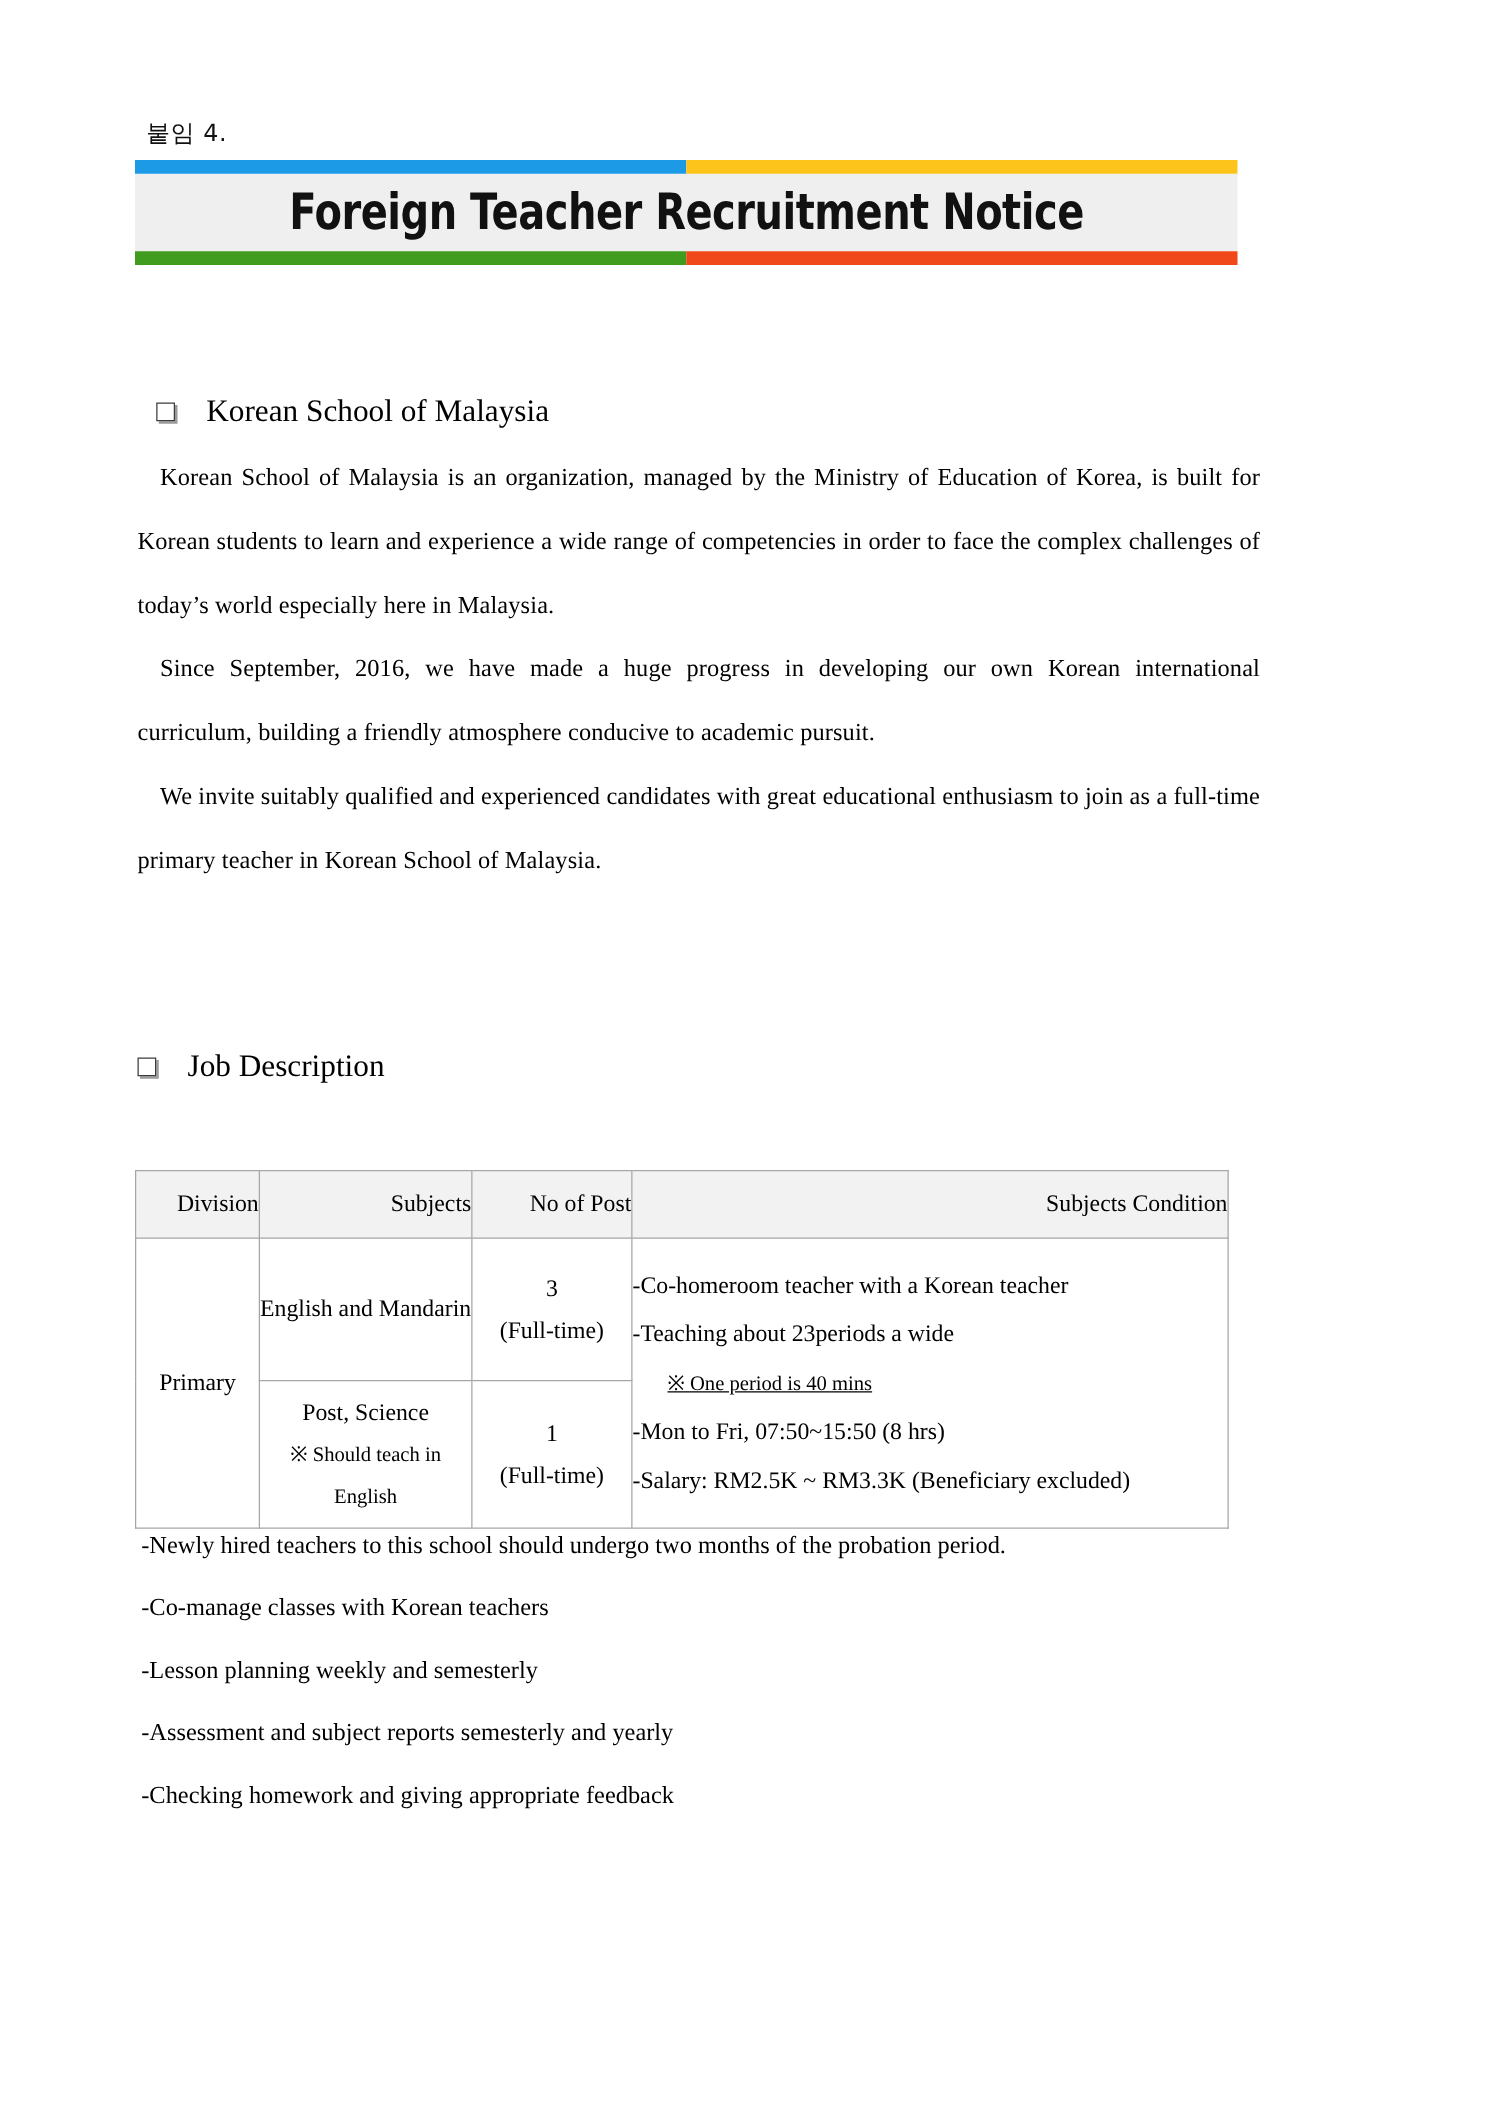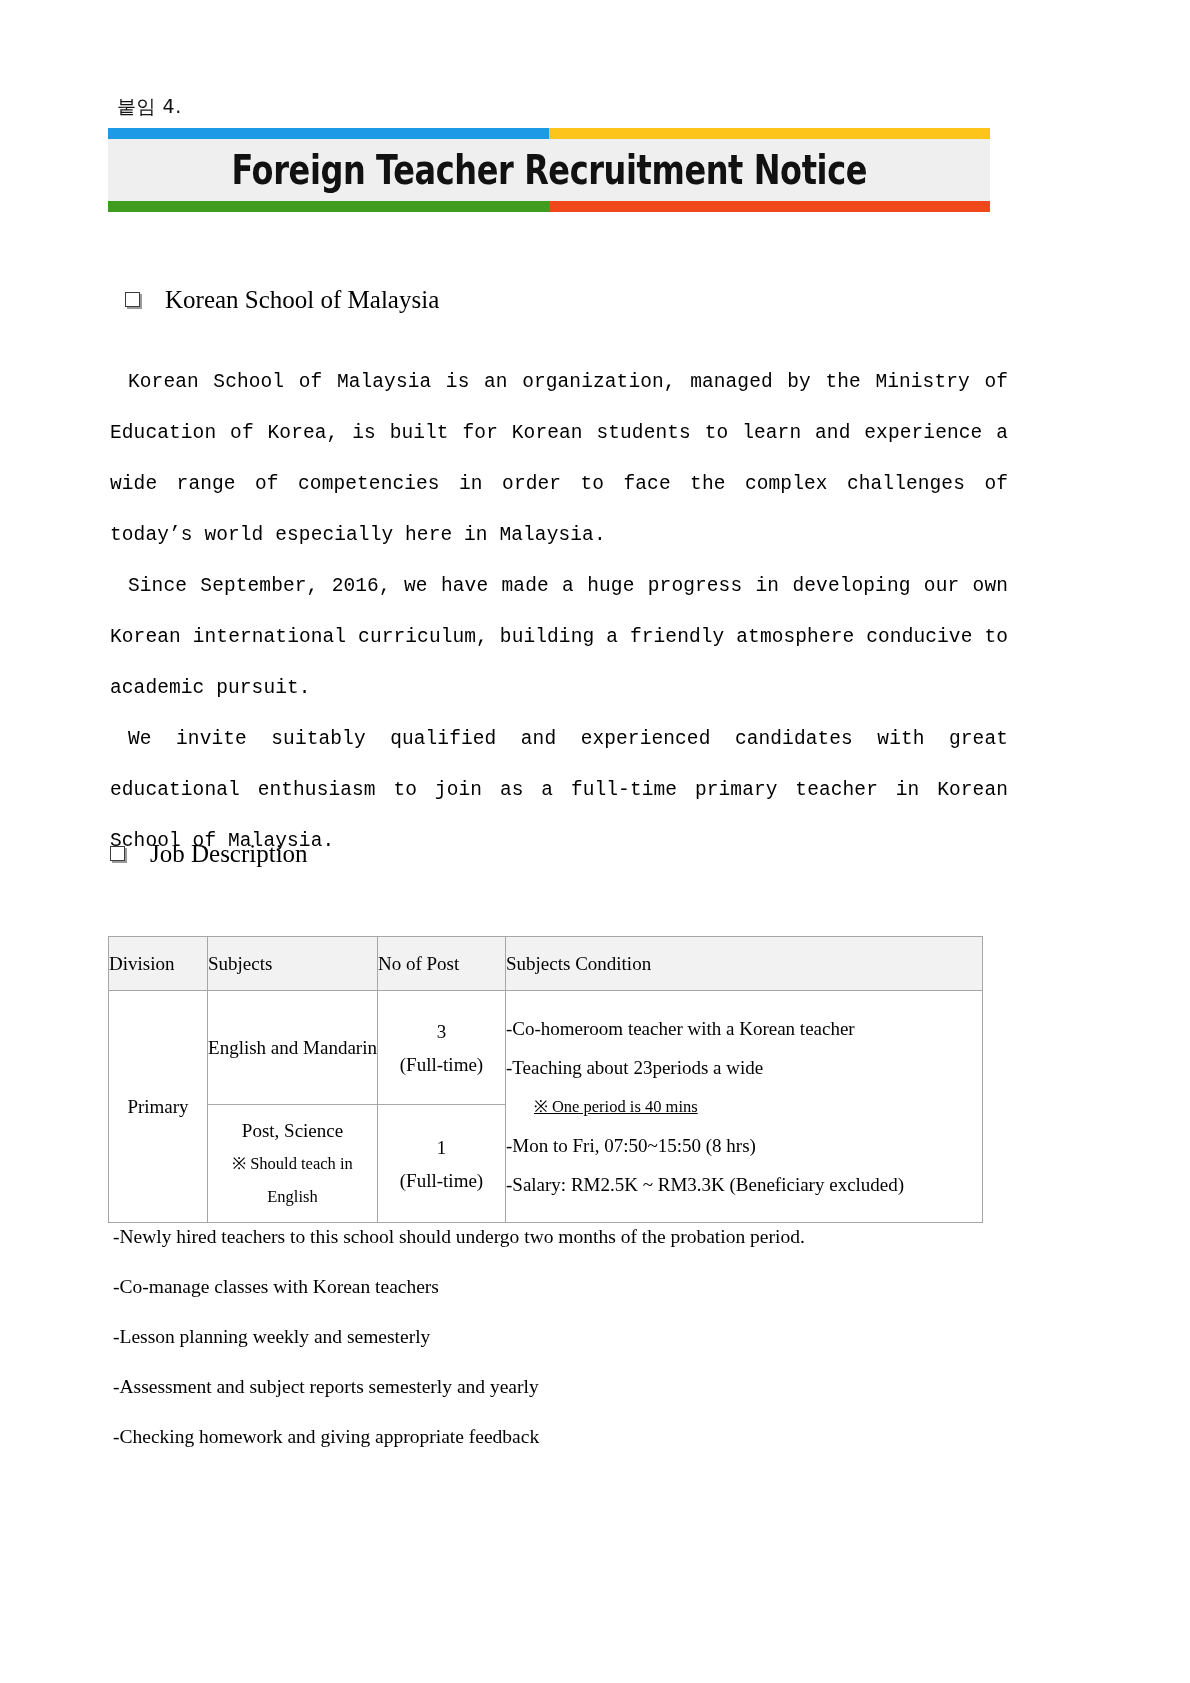--- a/index.html
+++ b/index.html
@@ -120,21 +120,21 @@
   table.jobtable td {
     border: 1px solid #a6a6a6;
     font-weight: normal;
     font-size: 19px;
     vertical-align: middle;
     padding: 0;
   }
   table.jobtable thead th {
     background: #f2f2f2;
     height: 53px;
-    text-align: left;
+    text-align: right;
   }
   .col-div  { width: 99px; }
   .col-sub  { width: 170px; }
   .col-post { width: 128px; }
   .col-cond { width: 477px; }
 
   td.c-center {
     text-align: center;
     line-height: 33px;
   }
@@ -184,28 +184,28 @@
     </div>
     <div class="banner-body" style="background: rgb(239, 239, 239);">
       <div class="banner-title">Foreign Teacher Recruitment Notice</div>
     </div>
     <div class="bar-row">
       <div class="bar bar-bot-left" id="barBL" style="background: rgb(63, 156, 30);"></div>
       <div class="bar bar-bot-right" id="barBR" style="background: rgb(240, 72, 26);"></div>
     </div>
   </div>
 
-  <div class="section" style="top:286px;padding-left:15px;">
+  <div class="section" style="top:316px;padding-left:15px;">
     <div class="sec-head">
       <span class="sq-bullet"></span>
       <span class="sec-title">Korean School of Malaysia</span>
     </div>
   </div>
 
-  <div class="section" style="top:357px; width:898px;font-family:Liberation Mono, monospace;">
+  <div class="section" style="top:357px; width:898px;">
     <p class="para">Korean School of Malaysia is an organization, managed by the Ministry of Education of Korea, is built for Korean students to learn and experience a wide range of competencies in order to face the complex challenges of today’s world especially here in Malaysia.</p>
     <p class="para">Since September, 2016, we have made a huge progress in developing our own Korean international curriculum, building a friendly atmosphere conducive to academic pursuit.</p>
     <p class="para">We invite suitably qualified and experienced candidates with great educational enthusiasm to join as a full-time primary teacher in Korean School of Malaysia.</p>
   </div>
 
   <div class="section" style="top:840px;">
     <div class="sec-head">
       <span class="sq-bullet"></span>
       <span class="sec-title">Job Description</span>
     </div>

